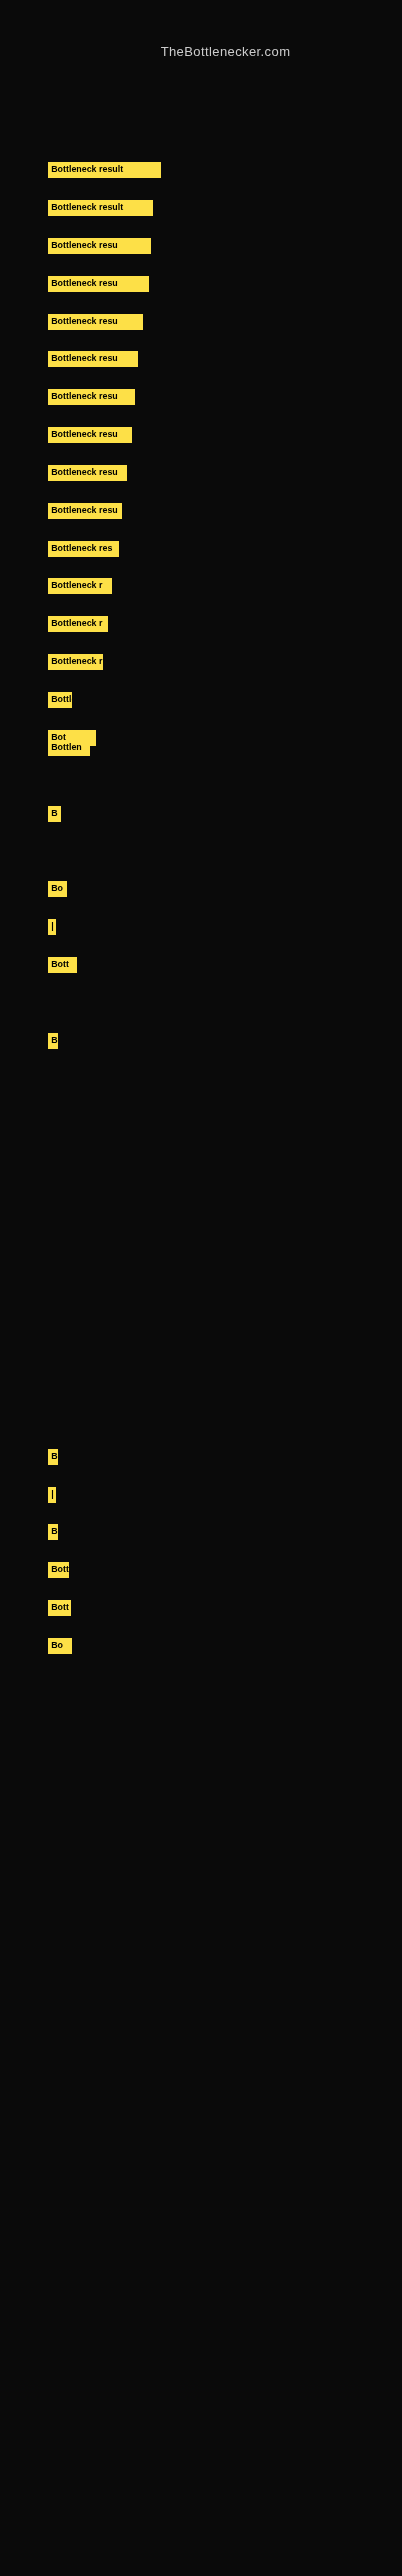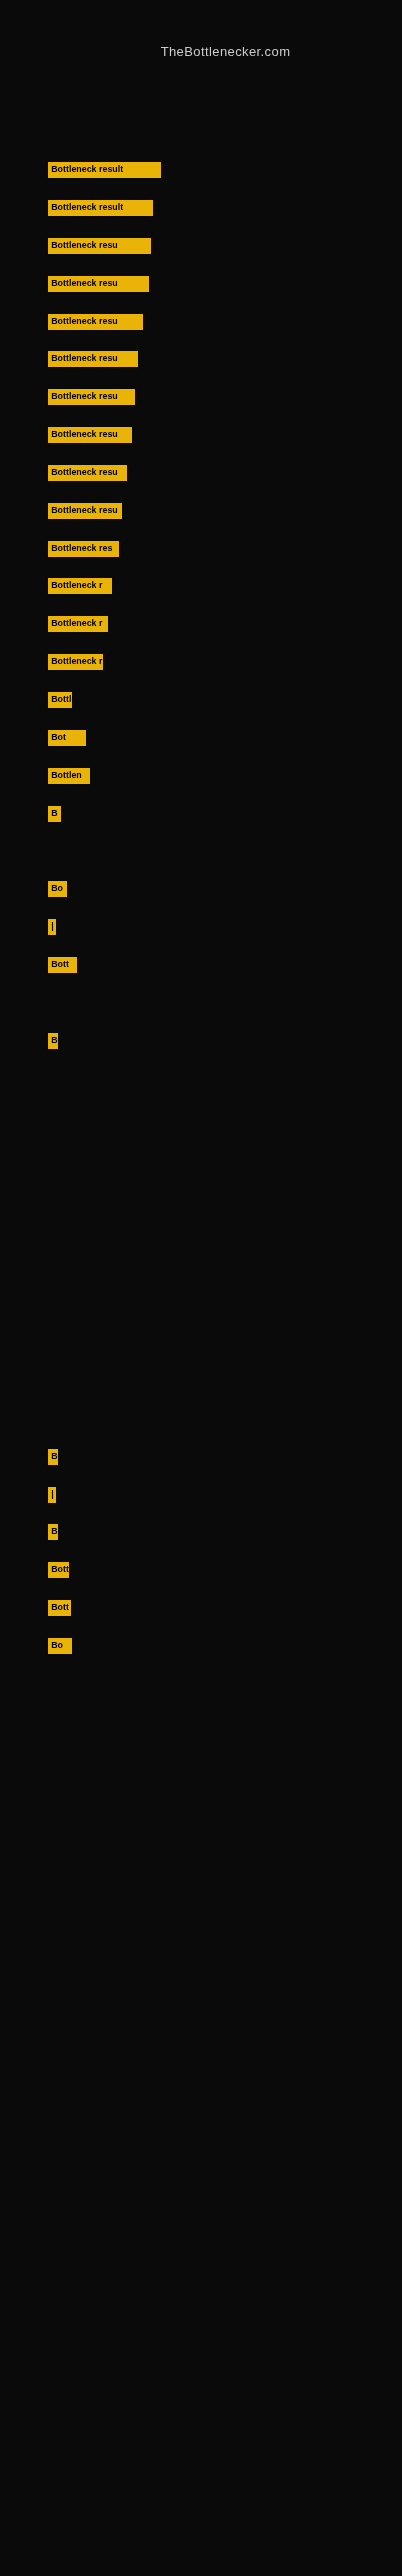--- a/index.html
+++ b/index.html
@@ -25,21 +25,21 @@
     }
 
     .bar-container {
       position: absolute;
       left: 0;
       display: flex;
       align-items: center;
     }
 
     .bar-label {
-      background-color: #eab308;
+      background-color: #fde047;
       color: #000000;
       font-size: 8.9px;
       font-weight: bold;
       padding: 2.4px 3.2px;
       white-space: nowrap;
       overflow: hidden;
       display: inline-block;
       height: 16px;
       line-height: 11.3px;
     }
@@ -89,23 +89,23 @@
     <div class="bar-container" style="top: 568px;">
       <span class="bar-label" style="width: 60px;">Bottleneck r</span>
     </div>
     <div class="bar-container" style="top: 606px;">
       <span class="bar-label" style="width: 55px;">Bottleneck r</span>
     </div>
     <div class="bar-container" style="top: 644px;">
       <span class="bar-label" style="width: 24px;">Bottlene</span>
     </div>
     <div class="bar-container" style="top: 682px;">
-      <span class="bar-label" style="width: 38px;">Bot</span>
+      <span class="bar-label" style="width: 48px;">Bot</span>
     </div>
-    <div class="bar-container" style="top: 720px; align-items: flex-end;">
+    <div class="bar-container" style="top: 692px; align-items: flex-end;">
       <span class="bar-label" style="width: 42px;">Bottlen</span>
     </div>
     <div class="bar-container" style="top: 758px;">
       <span class="bar-label" style="width: 13px;">B</span>
     </div>
     <div class="bar-container" style="top: 833px;">
       <span class="bar-label" style="width: 19.3px;">Bo</span>
     </div>
     <div class="bar-container" style="top: 871px;">
       <span class="bar-label" style="width: 8px;">|</span>

